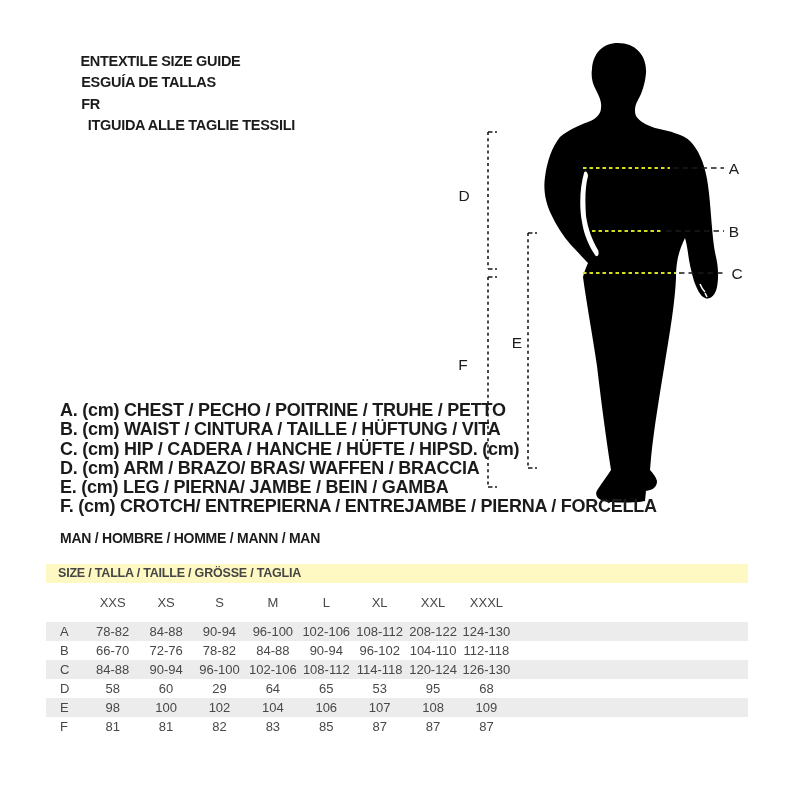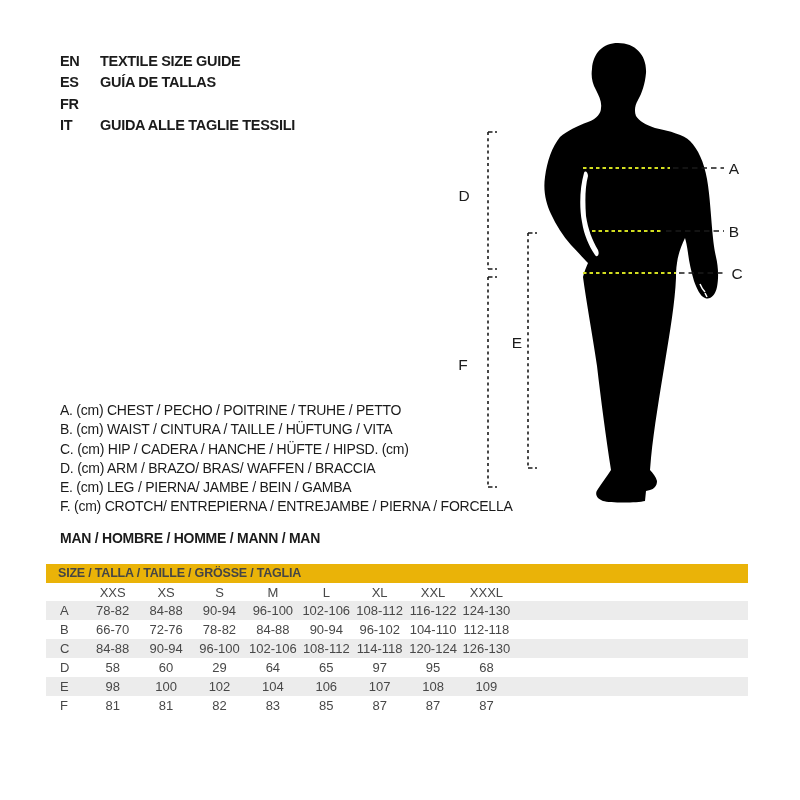--- a/index.html
+++ b/index.html
@@ -2,35 +2,35 @@
 <html><head>
 <meta charset="utf-8">
 <style>
   html,body{margin:0;padding:0;background:#ffffff;}
   .page{
     position:relative;width:800px;height:800px;background:#ffffff;overflow:hidden;
     font-family:"Liberation Sans","DejaVu Sans",sans-serif;color:#1b1b1b;
   }
   
   .lang-block{position:absolute;left:60px;top:51px;}
-  .lang-row{display:flex;line-height:21.4px;font-size:14.5px;font-weight:700;letter-spacing:-0.3px;}
+  .lang-row{display:flex;line-height:21.4px;font-size:14.5px;font-weight:700;letter-spacing:-0.3px;text-align:right;}
   .lang-code{width:40px;flex:0 0 40px;}
   
   .figure-svg{position:absolute;left:0;top:0;width:800px;height:800px;}
   .figure-svg text{font-family:"Liberation Sans","DejaVu Sans",sans-serif;font-size:15.5px;fill:#1c1c1c;}
   
   .measure-block{position:absolute;left:60px;top:401px;}
-  .measure-line{line-height:19.3px;font-size:14px;font-weight:400;letter-spacing:-0.25px;white-space:nowrap;}
+  .measure-line{line-height:19.3px;font-size:18px;font-weight:700;letter-spacing:-0.25px;white-space:nowrap;}
   .gender-line{position:absolute;left:60px;top:530px;font-size:14px;font-weight:700;letter-spacing:-0.25px;}
   
   .size-table{position:absolute;left:46px;top:564px;width:702px;font-size:13px;color:#484848;}
   .size-table-header{height:19px;line-height:19px;padding-left:12px;font-size:12.5px;font-weight:700;
     color:#454545;letter-spacing:-0.2px;}
   .trow{display:flex;height:19px;line-height:19px;align-items:center;}
-  .trow.cols{height:18px;line-height:21px;}
+  .trow.cols{height:39px;line-height:21px;}
   .cell-label{width:26px;flex:0 0 26px;padding-left:14px;box-sizing:content-box;}
   .cell{width:53.4px;flex:0 0 53.4px;text-align:center;}
   .cell-fill{flex:1 1 auto;}
   .striped{background:#ececec;}
 </style>
 </head>
 <body>
 
 <div class="page">
 
@@ -137,42 +137,42 @@
     <div class="measure-line">B. (cm) WAIST / CINTURA / TAILLE / HÜFTUNG / VITA</div>
     <div class="measure-line">C. (cm) HIP / CADERA / HANCHE / HÜFTE / HIPSD. (cm)</div>
     <div class="measure-line">D. (cm) ARM / BRAZO/ BRAS/ WAFFEN / BRACCIA</div>
     <div class="measure-line">E. (cm) LEG / PIERNA/ JAMBE / BEIN / GAMBA</div>
     <div class="measure-line">F. (cm) CROTCH/ ENTREPIERNA / ENTREJAMBE / PIERNA / FORCELLA</div>
   </div>
 
   <div class="gender-line">MAN / HOMBRE / HOMME / MANN / MAN</div>
 
   <div class="size-table">
-    <div class="size-table-header" style="background: #eab308;">SIZE / TALLA / TAILLE / GRÖSSE / TAGLIA</div>
+    <div class="size-table-header" style="background: #fef9c3;">SIZE / TALLA / TAILLE / GRÖSSE / TAGLIA</div>
     <div class="trow cols">
       <span class="cell-label"></span>
       <span class="cell">XXS</span>
       <span class="cell">XS</span>
       <span class="cell">S</span>
       <span class="cell">M</span>
       <span class="cell">L</span>
       <span class="cell">XL</span>
       <span class="cell">XXL</span>
       <span class="cell">XXXL</span>
       <span class="cell-fill"></span>
     </div>
     <div class="trow striped" style="background: rgb(236, 236, 236);">
       <span class="cell-label">A</span>
       <span class="cell">78-82</span>
       <span class="cell">84-88</span>
       <span class="cell">90-94</span>
       <span class="cell">96-100</span>
       <span class="cell">102-106</span>
       <span class="cell">108-112</span>
-      <span class="cell">116-122</span>
+      <span class="cell">208-122</span>
       <span class="cell">124-130</span>
       <span class="cell-fill"></span>
     </div>
     <div class="trow">
       <span class="cell-label">B</span>
       <span class="cell">66-70</span>
       <span class="cell">72-76</span>
       <span class="cell">78-82</span>
       <span class="cell">84-88</span>
       <span class="cell">90-94</span>
@@ -193,21 +193,21 @@
       <span class="cell">126-130</span>
       <span class="cell-fill"></span>
     </div>
     <div class="trow">
       <span class="cell-label">D</span>
       <span class="cell">58</span>
       <span class="cell">60</span>
       <span class="cell">29</span>
       <span class="cell">64</span>
       <span class="cell">65</span>
-      <span class="cell">97</span>
+      <span class="cell">53</span>
       <span class="cell">95</span>
       <span class="cell">68</span>
       <span class="cell-fill"></span>
     </div>
     <div class="trow striped" style="background: rgb(236, 236, 236);">
       <span class="cell-label">E</span>
       <span class="cell">98</span>
       <span class="cell">100</span>
       <span class="cell">102</span>
       <span class="cell">104</span>

